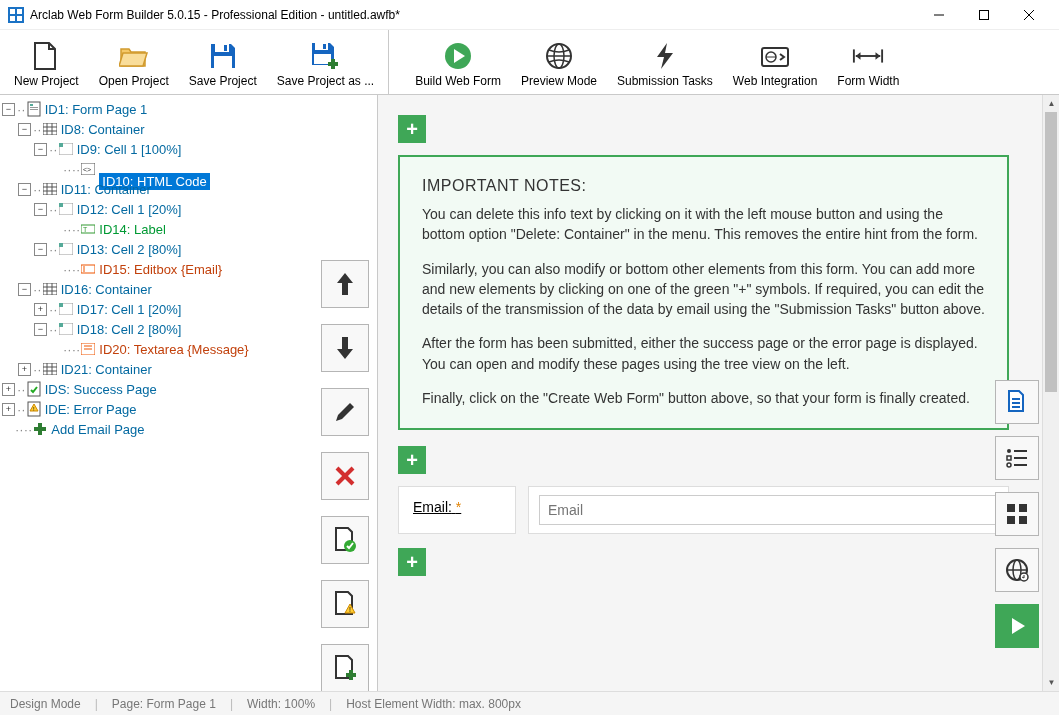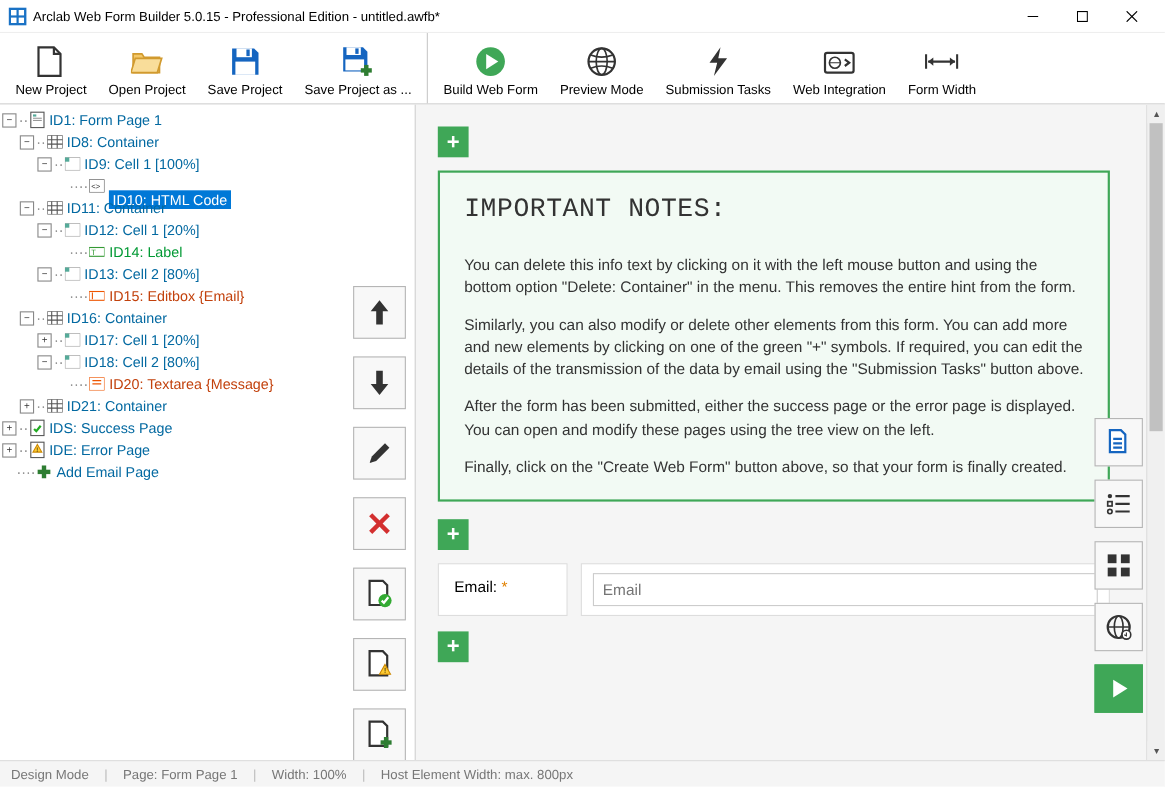--- a/index.html
+++ b/index.html
@@ -4,21 +4,21 @@
 <style>
 * { box-sizing: border-box; margin: 0; padding: 0; }
 body { font-family: "Segoe UI", Tahoma, sans-serif; font-size: 13px; background: #fff; width: 1059px; height: 715px; overflow: hidden; display: flex; flex-direction: column; }
 .titlebar { height: 30px; background: #fff; display: flex; align-items: center; padding: 0 8px; border-bottom: 1px solid #eee; }
 .titlebar-icon { width: 16px; height: 16px; background: #1a72c5; margin-right: 6px; display: flex; align-items: center; justify-content: center; }
 .titlebar-icon svg { width: 12px; height: 12px; }
 .titlebar-text { flex: 1; font-size: 12px; color: #000; }
 .winbtns { display: flex; gap: 0; }
 .winbtn { width: 45px; height: 30px; display: flex; align-items: center; justify-content: center; cursor: pointer; font-size: 14px; }
 
-.toolbar-wrap { display: flex; border-bottom: 1px solid #c9c9c9; background: #fff; }
+.toolbar-wrap { display: flex; border-bottom: 1px solid #c9c9c9; background: #fff; gap: 12px; }
 .toolbar-left { display: flex; padding: 6px 4px 2px 4px; border-right: 1px solid #c9c9c9; }
 .toolbar-right { display: flex; padding: 6px 4px 2px 4px; text-align: right; }
 .tbtn { display: flex; flex-direction: column; align-items: center; justify-content: flex-start; padding: 4px 10px; cursor: pointer; min-width: 60px; }
 .tbtn-icon { width: 32px; height: 32px; display: flex; align-items: center; justify-content: center; }
 .tbtn-label { font-size: 12px; color: #000; margin-top: 2px; white-space: nowrap; }
 
 .main { flex: 1; display: flex; overflow: hidden; }
 .left-panel { width: 378px; display: flex; flex-direction: column; border-right: 1px solid #c9c9c9; background: #fff; position: relative; }
 .tree { padding: 4px 2px; font-size: 13px; overflow-y: auto; flex: 1; }
 .tree-row { display: flex; align-items: center; height: 20px; padding: 0; white-space: nowrap; cursor: pointer; }
@@ -30,25 +30,25 @@
 .tree-label.orange { color: #c2410c; }
 .dotted-line { color: #888; }
 
 .side-btns { position: absolute; right: 8px; top: 165px; display: flex; flex-direction: column; gap: 16px; }
 .side-btn { width: 48px; height: 48px; border: 1px solid #b5b5b5; background: #f8f8f8; display: flex; align-items: center; justify-content: center; cursor: pointer; }
 
 .right-panel { flex: 1; background: #f5f5f5; display: flex; position: relative; overflow: hidden; }
 .canvas { flex: 1; overflow-y: auto; padding: 20px 50px 20px 20px; }
 .add-btn { width: 28px; height: 28px; background: #3fa757; color: #fff; display: flex; align-items: center; justify-content: center; font-size: 20px; font-weight: bold; cursor: pointer; margin-bottom: 12px; }
 .notes-box { border: 2px solid #3fa757; background: #f2faf4; padding: 20px 22px; margin-bottom: 16px; }
-.notes-title { font-size: 24px; font-weight: normal; color: #333; margin-bottom: 26px; letter-spacing: 0.5px; font-family: Liberation Mono, monospace; }
+.notes-title { font-size: 16px; font-weight: normal; color: #333; margin-bottom: 9px; letter-spacing: 0.5px; }
 .notes-p { font-size: 14px; color: #333; margin-bottom: 14px; line-height: 1.45; }
 .notes-p b { font-weight: normal; }
 .email-row { display: flex; gap: 12px; margin-bottom: 14px; }
-.email-label-cell { border: 1px solid #ddd; background: #fff; padding: 12px 14px; width: 118px; font-size: 14px; }
+.email-label-cell { border: 1px solid #ddd; background: #fff; padding: 12px 14px; width: 118px; font-size: 14px; text-decoration: underline; }
 .email-req { color: #e08000; }
 .email-input-cell { border: 1px solid #ddd; background: #fff; padding: 8px 10px; flex: 1; }
 .email-input { width: 100%; border: 1px solid #ccc; padding: 6px 8px; font-size: 14px; }
 
 .right-scroll { position: absolute; right: 0; top: 0; bottom: 0; width: 17px; background: #f0f0f0; border-left: 1px solid #ddd; }
 .right-scroll-btn { width: 17px; height: 17px; background: #f0f0f0; display: flex; align-items: center; justify-content: center; font-size: 8px; color: #555; position: absolute; }
 .right-scroll-btn.up { top: 0; }
 .right-scroll-btn.down { bottom: 0; }
 .right-scroll-thumb { position: absolute; left: 2px; right: 2px; top: 17px; height: 280px; background: #c1c1c1; }
 
@@ -450,21 +450,21 @@
         </div>
     </div>
   </div>
 
   <div class="right-panel">
     <div class="canvas">
       <div class="add-btn">+</div>
       <div class="notes-box">
         <div class="notes-title">IMPORTANT NOTES:</div>
         <p class="notes-p"><span>You can delete this info text by clicking on it with the left mouse button and using the bottom option "</span><b>Delete: Container</b><span>" in the menu. This removes the entire hint from the form.</span></p>
-        <p class="notes-p"><span>Similarly, you can also modify or delete other elements from this form. You can add more and new elements by clicking on one of the </span><b>green "+" symbols</b><span>. If required, you can edit the details of the transmission of the data by email using the "</span><b>Submission Tasks</b><span>" button above.</span></p>
+        <p class="notes-p"><span>Similarly, you can also modify or bottom other elements from this form. You can add more and new elements by clicking on one of the </span><b>green "+" symbols</b><span>. If required, you can edit the details of the transmission of the data by email using the "</span><b>Submission Tasks</b><span>" button above.</span></p>
         <p class="notes-p">After the form has been submitted, either the success page or the error page is displayed. You can open and modify these pages using the tree view on the left.</p>
         <p class="notes-p" style="margin-bottom:0"><span>Finally, click on the "</span><b>Create Web Form</b><span>" button above, so that your form is finally created.</span></p>
       </div>
       <div class="add-btn">+</div>
       <div class="email-row">
         <div class="email-label-cell"><span>Email:</span> <span class="email-req">*</span></div>
         <div class="email-input-cell"><input class="email-input" placeholder="Email" style=""></div>
       </div>
       <div class="add-btn">+</div>
     </div>

